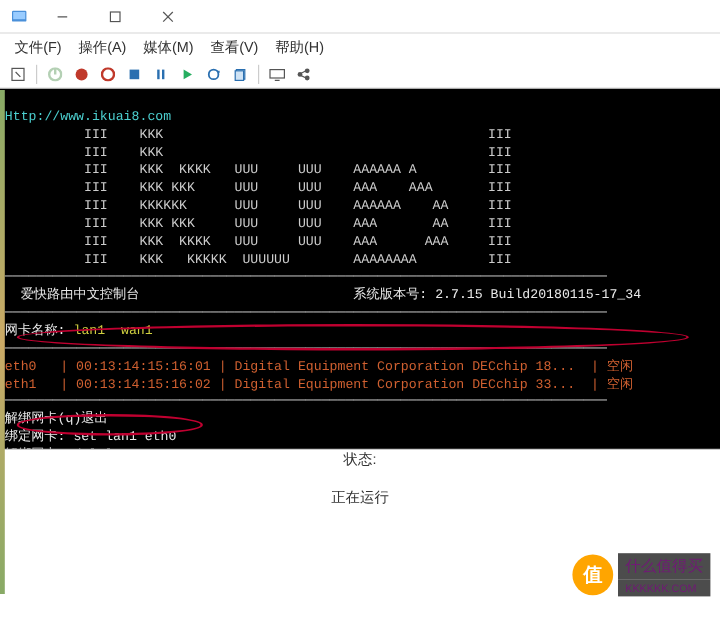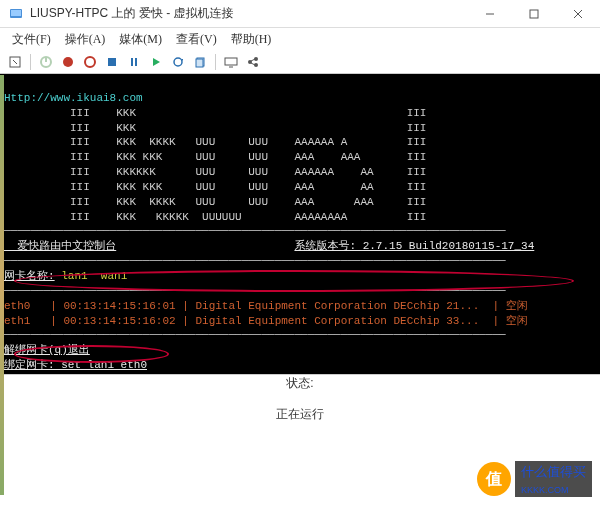--- a/index.html
+++ b/index.html
@@ -3,50 +3,49 @@
 <meta charset="utf-8">
 <style>
   * { box-sizing: border-box; margin: 0; padding: 0; }
   body { width: 600px; height: 525px; font-family: "Microsoft YaHei", sans-serif; background: #fff; overflow: hidden; position: relative; }
   .titlebar { height: 28px; background: #fff; display: flex; align-items: center; padding: 0 0 0 8px; border-bottom: 1px solid #ddd; }
   .titlebar .icon { width: 16px; height: 16px; margin-right: 6px; }
   .titlebar .title { flex: 1; font-size: 12px; color: #333; }
   .winbtn { width: 44px; height: 28px; display: flex; align-items: center; justify-content: center; }
   .winbtn svg { stroke: #555; }
   .menubar { height: 22px; display: flex; align-items: center; padding: 0 6px; font-size: 12px; color: #333; gap: 2px; }
-  .menubar .menu { padding: 2px 6px; font-family: Liberation Serif, serif; }
+  .menubar .menu { padding: 2px 6px; }
   .toolbar { height: 24px; display: flex; align-items: center; padding: 0 6px; gap: 4px; border-bottom: 1px solid #ccc; }
   .tbtn { width: 18px; height: 18px; display: flex; align-items: center; justify-content: center; border-radius: 2px; }
   .tbtn.disabled { opacity: .35; }
   .sep { width: 1px; height: 16px; background: #ccc; margin: 0 2px; }
   .terminal { background: #000; color: #ccc; font-family: "Consolas","Courier New",monospace; font-size: 11px; line-height: 1.35; white-space: pre; padding: 2px 4px; height: 300px; overflow: hidden; position: relative; }
   .terminal .cyan { color: #4cd0d0; }
   .terminal .yellow { color: #d0d040; }
-  .terminal .white { color: #e8e8e8; text-decoration: underline; }
+  .terminal .white { color: #e8e8e8; }
   .terminal .orange { color: #d06030; }
   .statusbar { height: 22px; border-top: 1px solid #ccc; display: flex; align-items: center; padding: 0 8px; font-size: 12px; color: #333; flex-direction: column; }
   .annot { border: 2px solid #c00030; border-radius: 50%/50%; position: absolute; pointer-events: none; z-index: 5; }
   .a1 { left: 14px; top: 270px; width: 560px; height: 22px; border-radius: 280px/11px; }
   .a2 { left: 14px; top: 345px; width: 155px; height: 18px; border-radius: 80px/9px; }
   .watermark { position: absolute; right: 8px; bottom: 28px; font-size: 12px; color: #888; display: flex; align-items: center; gap: 4px; z-index: 10; }
   .wm-badge { width: 34px; height: 34px; border-radius: 50%; background: #ffa500; display: flex; align-items: center; justify-content: center; color: #fff; font-weight: bold; font-size: 16px; }
-  .wm-text { background: rgba(0,0,0,.7); color: #1d4ed8; padding: 2px 6px; font-size: 13px; }
+  .wm-text { background: rgba(0,0,0,.7); color: #701a75; padding: 2px 6px; font-size: 13px; }
   .sidebar-strip { position: absolute; left: 0; top: 75px; width: 4px; height: 420px; background: linear-gradient(#8a6, #ca6, #8a6); z-index: 1; }
 </style>
 </head>
 <body>
 
 <div class="titlebar">
   <span class="icon">
     <svg width="16" height="16" viewBox="0 0 16 16">
         <rect x="2" y="3" width="12" height="9" rx="1" fill="#4a90d9"></rect>
         <rect x="3" y="4" width="10" height="6" fill="#9cf"></rect>
       </svg>
   </span>
-  <span class="title">LIUSPY-HTPC 上的 爱快 - 虚拟机连接</span>
   <div class="winbtn">
       <svg width="10" height="10">
         <line x1="1" y1="5" x2="9" y2="5" stroke-width="1"></line>
       </svg>
     </div>
   <div class="winbtn">
       <svg width="10" height="10">
         <rect x="1" y="1" width="8" height="8" fill="none" stroke-width="1"></rect>
       </svg>
     </div>
@@ -146,36 +145,36 @@
 <span>          III    KKK KKK     UUU     UUU    AAA    AAA       III</span>
 <span>          III    KKKKKK      UUU     UUU    AAAAAA    AA     III</span>
 <span>          III    KKK KKK     UUU     UUU    AAA       AA     III</span>
 <span>          III    KKK  KKKK   UUU     UUU    AAA      AAA     III</span>
 <span>          III    KKK   KKKKK  UUUUUU        AAAAAAAA         III</span>
 ────────────────────────────────────────────────────────────────────────────
 <span class="white">  爱快路由中文控制台</span>                           <span class="white">系统版本号: 2.7.15 Build20180115-17_34</span>
 ────────────────────────────────────────────────────────────────────────────
 <span class="white">网卡名称:</span> <span class="yellow">lan1  wan1</span>
 ────────────────────────────────────────────────────────────────────────────
-<span class="orange">eth0   | 00:13:14:15:16:01 | Digital Equipment Corporation DECchip 21...  | 空闲</span>
+<span class="orange">eth0   | 00:13:14:15:16:01 | Digital Equipment Corporation DECchip 18...  | 空闲</span>
 <span class="orange">eth1   | 00:13:14:15:16:02 | Digital Equipment Corporation DECchip 33...  | 空闲</span>
 ────────────────────────────────────────────────────────────────────────────
 <span class="white">解绑网卡(q)退出</span>
 <span class="white">绑定网卡: set lan1 eth0</span>
 <span class="white">解绑网卡: del lan1</span>
 <span class="white">#: set lan1 eth 1_</span>
 </div>
 
 <div class="annot a1"></div>
 <div class="annot a2"></div>
 
 <div class="statusbar">
   <span>状态:</span>&nbsp;
   <span>正在运行</span>
 </div>
 
 <div class="watermark">
   <div class="wm-badge">值</div>
   <div>
     <div class="wm-text">什么值得买</div>
-    <div class="wm-text" style="font-size:9px">KKKK.COM</div>
+    <div class="wm-text" style="font-size:9px">KKKKKK.COM</div>
   </div>
 </div>
 
 </body></html>

